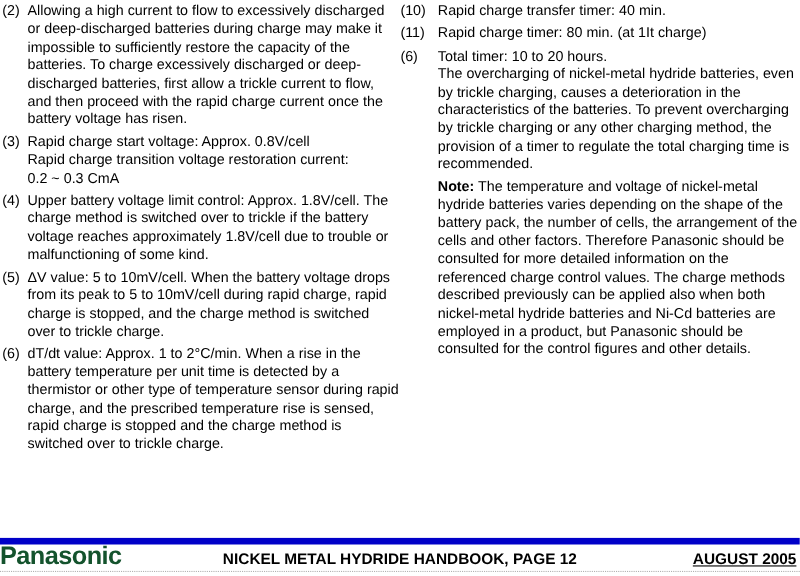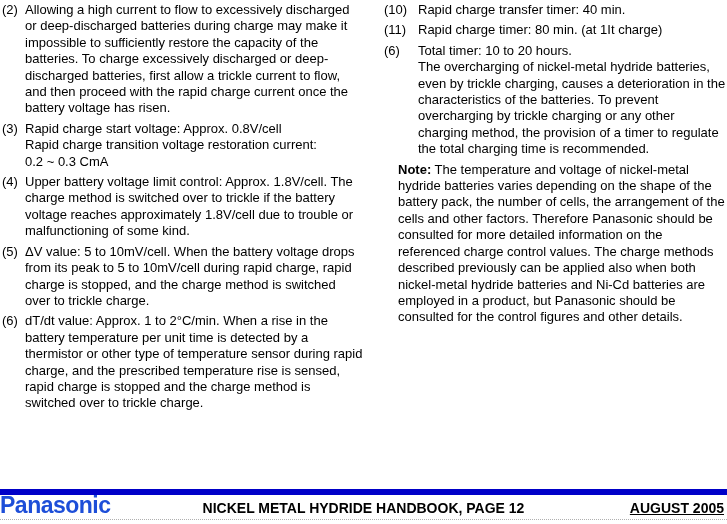--- a/index.html
+++ b/index.html
@@ -9,21 +9,21 @@
     font-family:"Liberation Sans","DejaVu Sans",sans-serif;
     font-size:13px;line-height:16.4px;
   }
   .col{position:absolute;top:2px;}
   .col-left{left:2px;width:361px;}
   .col-right{left:364px;width:362px;}
   .item{display:flex;margin-bottom:4px;}
   .item:last-child{margin-bottom:0;}
   .item .num{flex:0 0 auto;}
   .col-left .item .num{width:23px;}
-  .col-right .item .num{width:34px;margin-left:20px;}
+  .col-right .item .num{width:34px;}
   .item .body{flex:1 1 auto;white-space:pre-line;}
   .note-block{margin-top:0;padding-left:34px;}
   .note-label{font-weight:bold;}
   
   .footer-bar{position:absolute;left:0;top:489px;width:727px;height:6px;}
   .footer-logo{
     position:absolute;left:0px;top:494px;
     font-size:23px;font-weight:bold;letter-spacing:-0.5px;line-height:22px;
   }
   .footer-title{
@@ -80,16 +80,16 @@
     <span class="num">(6)</span>
     <span class="body">Total timer: 10 to 20 hours.
 The overcharging of nickel-metal hydride batteries, even by trickle charging, causes a deterioration in the characteristics of the batteries. To prevent overcharging by trickle charging or any other charging method, the provision of a timer to regulate the total charging time is recommended.</span>
   </div>
   <div class="note-block">
     <span class="note-label">Note:</span><span> The temperature and voltage of nickel-metal hydride batteries varies depending on the shape of the battery pack, the number of cells, the arrangement of the cells and other factors. Therefore Panasonic should be consulted for more detailed information on the referenced charge control values. The charge methods described previously can be applied also when both nickel-metal hydride batteries and Ni-Cd batteries are employed in a product, but Panasonic should be consulted for the control figures and other details.</span>
   </div>
 </div>
 
 <div class="footer-bar" style="background: rgb(0, 0, 200);"></div>
-<div class="footer-logo" style="color: #1d4ed8;">Panasonic</div>
+<div class="footer-logo" style="color: #14532d;">Panasonic</div>
 <div class="footer-title" style="color: rgb(0, 0, 0);">NICKEL METAL HYDRIDE HANDBOOK, PAGE 12</div>
 <div class="footer-date" style="color: rgb(0, 0, 0); text-decoration: underline;">AUGUST 2005</div>
 <div class="footer-dotted"></div>
 
 </body></html>

